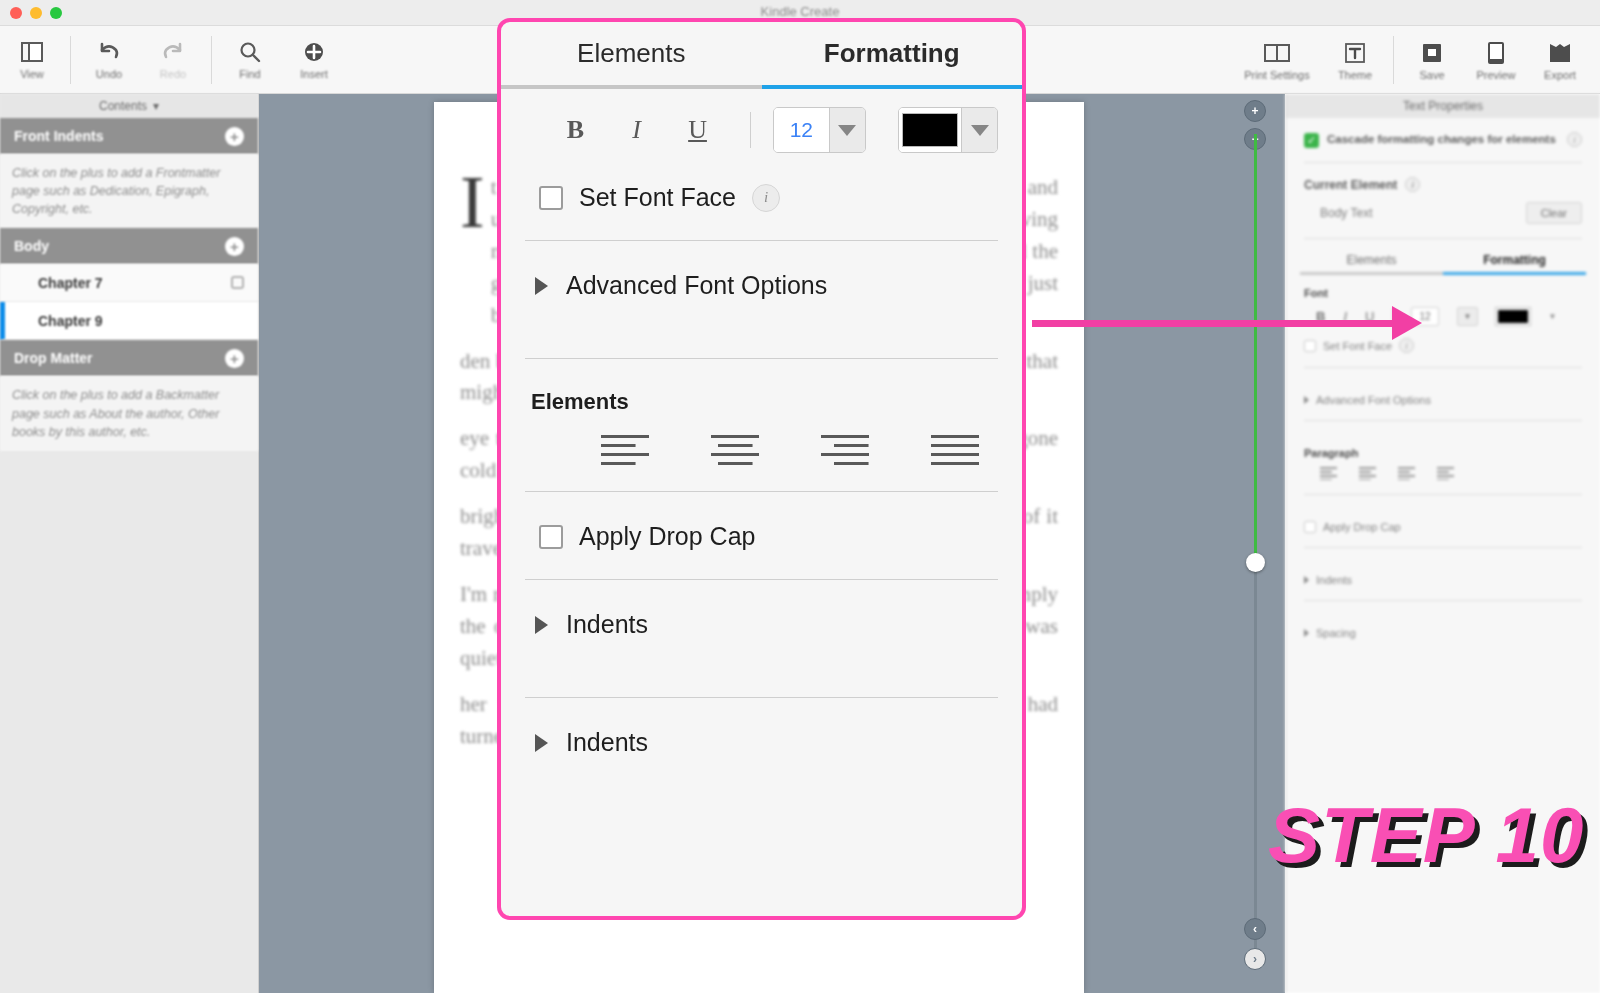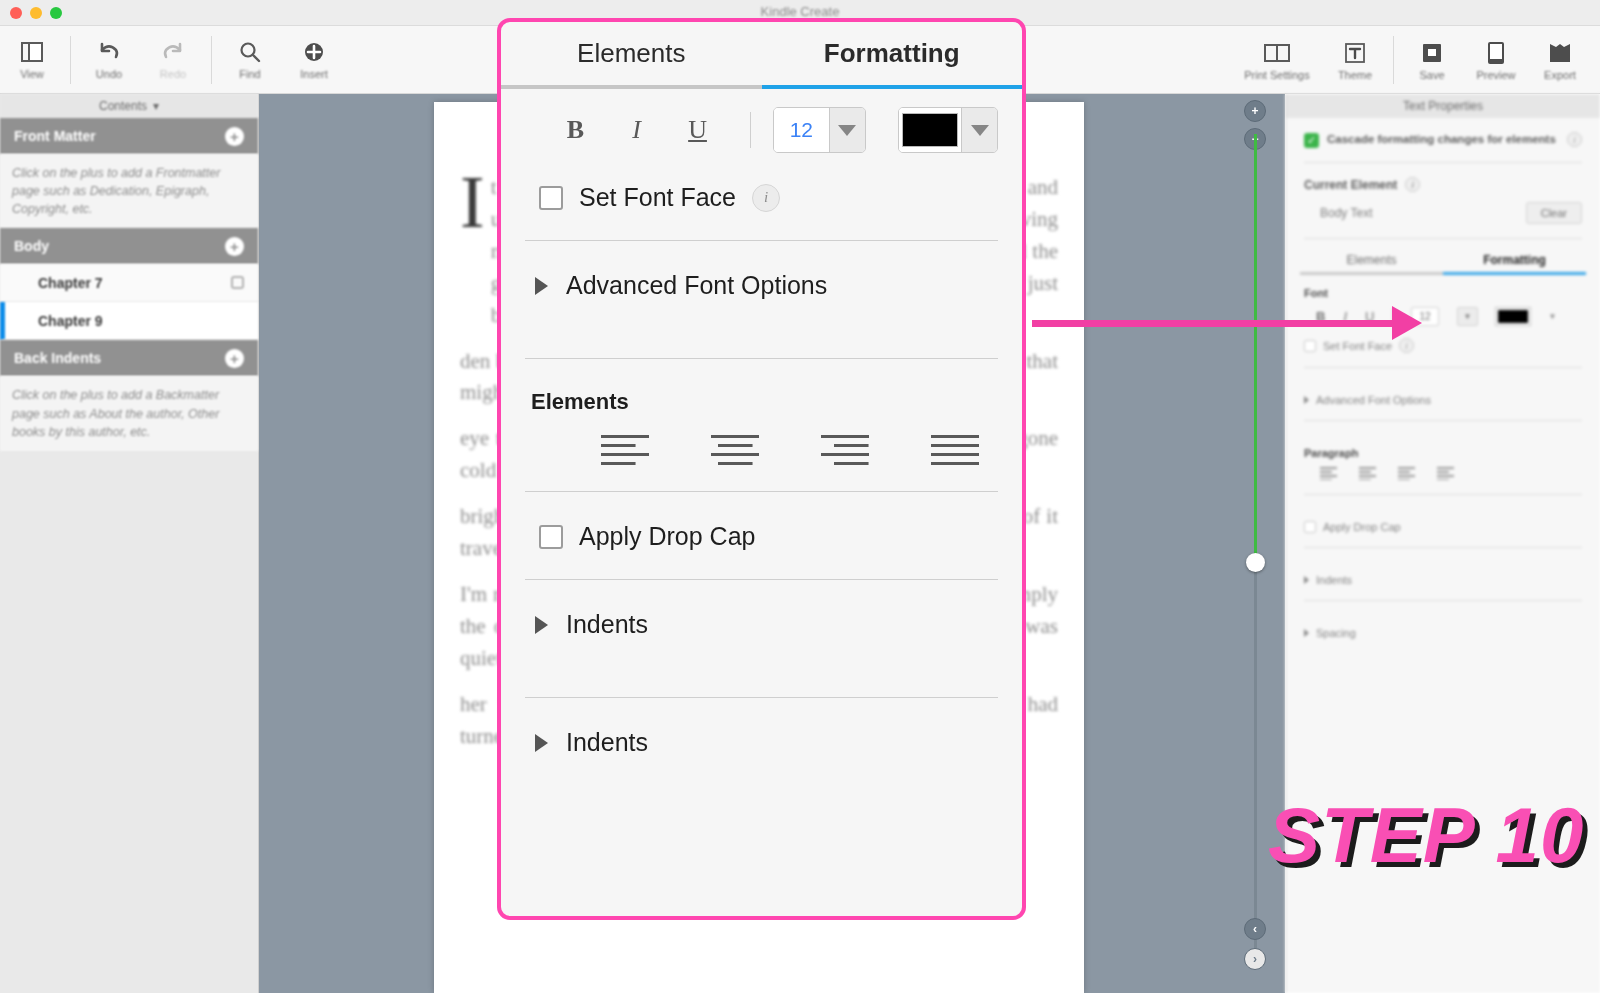--- a/index.html
+++ b/index.html
@@ -373,39 +373,39 @@
     </div>
   </div>
 
   <div class="sidebar">
     <div class="sb-head">
       <span>Contents</span>
       <span>▾</span>
     </div>
 
     <div class="sb-section">
-      <span>Front Matter</span>
+      <span>Front Indents</span>
       <span class="sb-plus">+</span>
     </div>
     <div class="sb-note">Click on the plus to add a Frontmatter page such as Dedication, Epigraph, Copyright, etc.</div>
 
     <div class="sb-section">
       <span>Body</span>
       <span class="sb-plus">+</span>
     </div>
     <div class="sb-chapter">
       <span>Chapter 7</span>
       <span class="sb-chap-ic"></span>
     </div>
     <div class="sb-chapter selected">
       <span>Chapter 9</span>
     </div>
 
     <div class="sb-section">
-      <span>Back Indents</span>
+      <span>Drop Matter</span>
       <span class="sb-plus">+</span>
     </div>
     <div class="sb-note">Click on the plus to add a Backmatter page such as About the author, Other books by this author, etc.</div>
   </div>
 
   <div class="canvas">
     <div class="page">
       <div class="doc-body">
         <div class="dropcap-line">
           <span class="dropcap">I</span>

